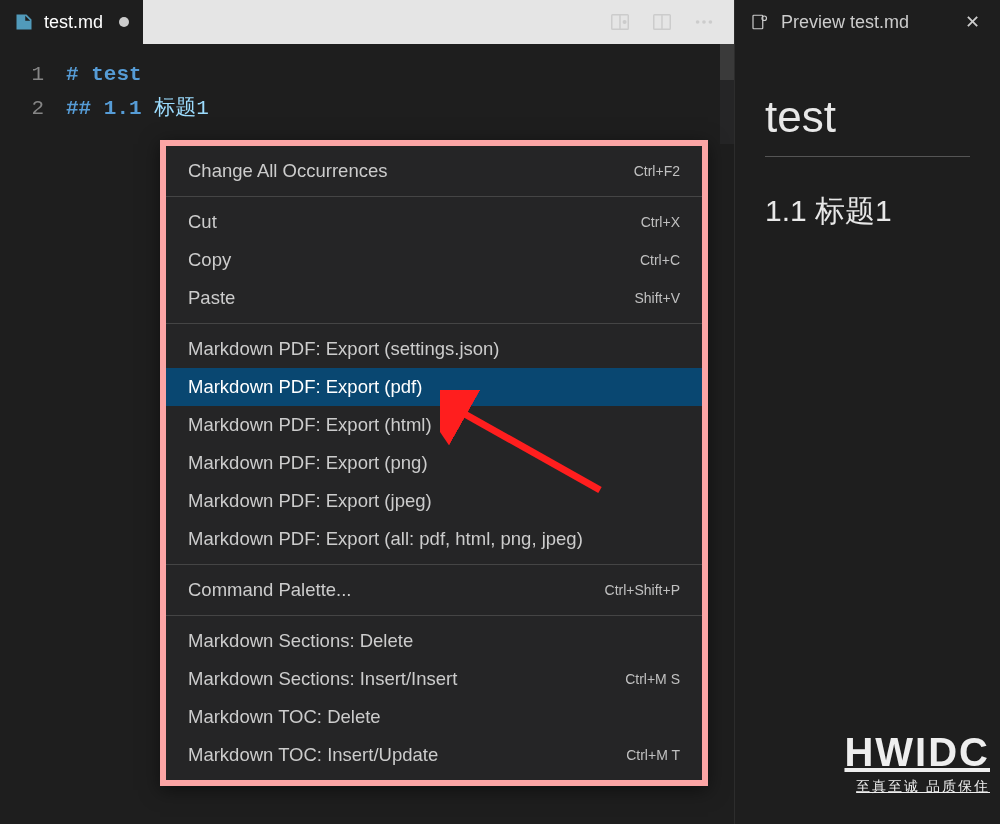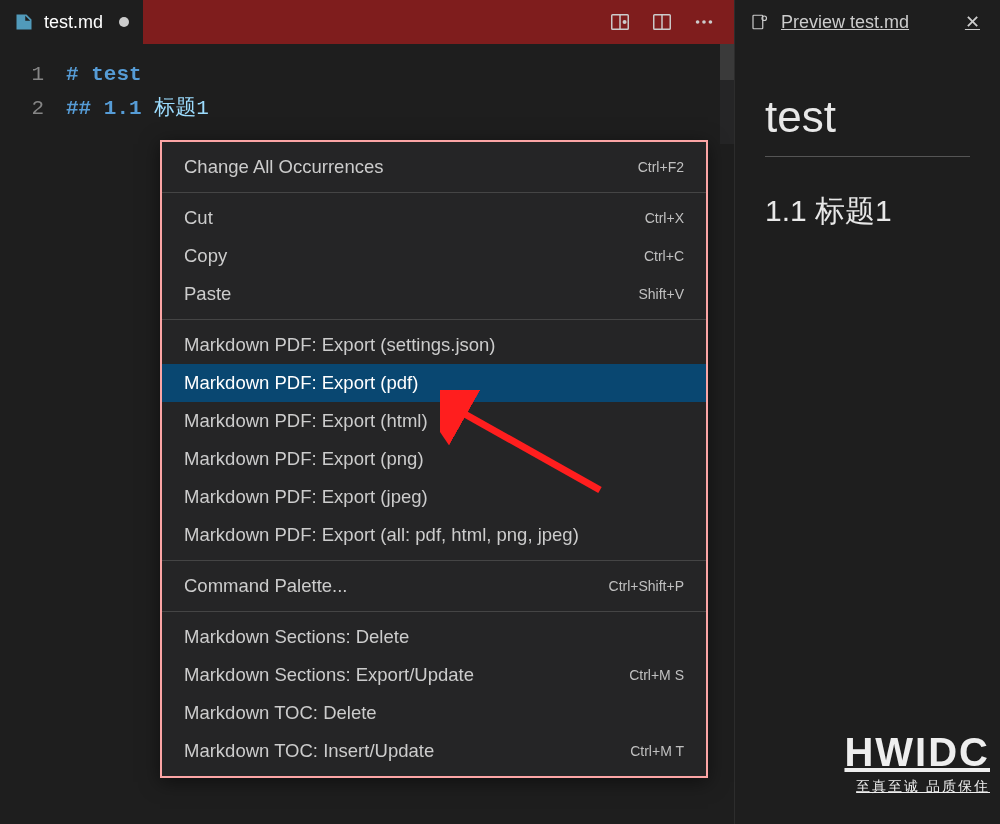--- a/index.html
+++ b/index.html
@@ -1,34 +1,34 @@
 <!DOCTYPE html>
 <html><head>
 <meta charset="utf-8">
 <style>
   * { box-sizing: border-box; margin: 0; padding: 0; }
   html, body { width: 1000px; height: 824px; overflow: hidden; background: #1e1e1e; font-family: "Segoe UI", "Microsoft YaHei", sans-serif; color: #cccccc; }
   .root { display: flex; width: 100%; height: 100%; }
   .editor-pane { flex: 0 0 734px; display: flex; flex-direction: column; background: #1e1e1e; position: relative; }
   .preview-pane { flex: 1; background: #1e1e1e; display: flex; flex-direction: column; border-left: 1px solid #2d2d2d; }
-  .tab-bar { height: 44px; display: flex; align-items: center; background: #7f1d1d; justify-content: center; }
+  .tab-bar { height: 44px; display: flex; align-items: center; background: #e5e5e5; justify-content: center; }
   .tab { height: 100%; display: flex; align-items: center; padding: 0 14px 0 12px; background: #1e1e1e; color: #ffffff; font-size: 18px; gap: 8px; }
-  .tab.preview-tab { background: #1e1e1e; color: #cccccc; text-decoration: underline; }
+  .tab.preview-tab { background: #1e1e1e; color: #cccccc; }
   .modified-dot { width: 10px; height: 10px; border-radius: 50%; background: #cccccc; margin-left: 8px; }
   .tab-actions { margin-left: auto; display: flex; align-items: center; gap: 18px; padding-right: 18px; }
   .icon-btn { width: 24px; height: 24px; display: flex; align-items: center; justify-content: center; color: #cccccc; cursor: pointer; }
   .code-area { display: flex; padding-top: 14px; font-family: Consolas, "Courier New", monospace; font-size: 21px; line-height: 34px; position: relative; }
   .gutter { width: 66px; text-align: right; padding-right: 22px; color: #858585; user-select: none; }
   .lines { flex: 1; }
   .tok-punc { color: #569cd6; font-weight: 600; }
   .tok-head { color: #569cd6; font-weight: 600; }
   .tok-cjk  { color: #9cdcfe; }
   .minimap { position: absolute; top: 44px; right: 0; width: 14px; height: 100px; background: #252526; }
   .minimap .slider { width: 100%; height: 36px; background: #3a3a3a; }
-  .context-menu { position: absolute; top: 140px; left: 160px; width: 548px; background: #252526; border: 2px solid #fca5a5; box-shadow: 0 4px 18px rgba(0,0,0,.5); font-size: 18.5px; padding: 6px 0; }
+  .context-menu { position: absolute; top: 140px; left: 160px; width: 548px; background: #252526; border: 6px solid #fca5a5; box-shadow: 0 4px 18px rgba(0,0,0,.5); font-size: 18.5px; padding: 6px 0; }
   .menu-item { display: flex; align-items: center; justify-content: space-between; padding: 8px 22px; color: #cccccc; cursor: default; }
   .menu-item.highlighted { background: #094771; color: #ffffff; }
   .menu-item .kbd { color: #c0c0c0; font-size: 14px; }
   .menu-item.highlighted .kbd { color: #ffffff; }
   .menu-sep { height: 1px; background: #454545; margin: 6px 0; }
   .arrow { position: absolute; pointer-events: none; }
   .preview-tab-bar { height: 44px; display: flex; align-items: center; background: #252526; }
   .preview-content { padding: 48px 30px 0 30px; color: #e8e8e8; }
   .preview-content h1 { font-size: 44px; font-weight: 400; margin-bottom: 14px; }
   .preview-hr { border: none; border-top: 1px solid #555; margin-bottom: 34px; }
@@ -144,21 +144,21 @@
         <div class="menu-item">
           <span>Command Palette...</span>
           <span class="kbd">Ctrl+Shift+P</span>
         </div>
         <div class="menu-sep"></div>
         <div class="menu-item">
           <span>Markdown Sections: Delete</span>
           <span class="kbd"></span>
         </div>
         <div class="menu-item">
-          <span>Markdown Sections: Export/Update</span>
+          <span>Markdown Sections: Insert/Insert</span>
           <span class="kbd">Ctrl+M S</span>
         </div>
         <div class="menu-item">
           <span>Markdown TOC: Delete</span>
           <span class="kbd"></span>
         </div>
         <div class="menu-item">
           <span>Markdown TOC: Insert/Update</span>
           <span class="kbd">Ctrl+M T</span>
         </div>

